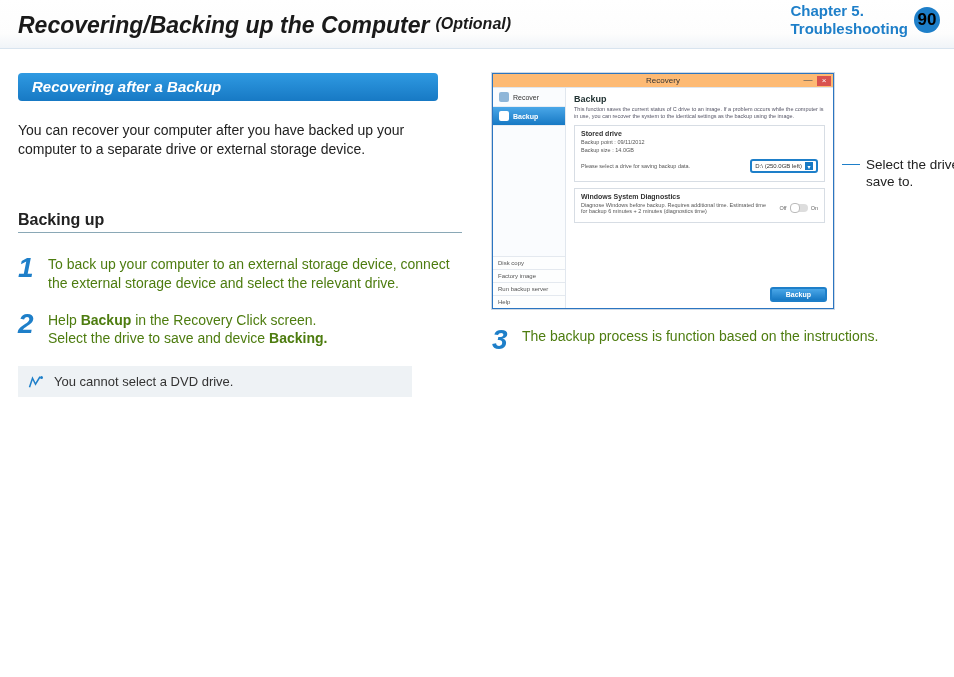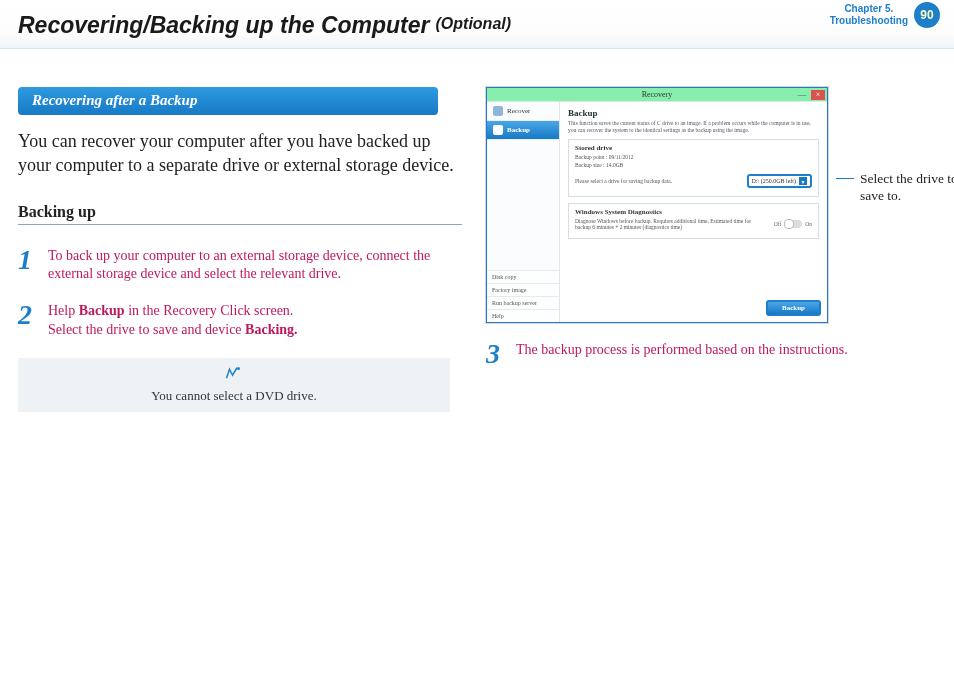--- a/index.html
+++ b/index.html
@@ -37,111 +37,109 @@
   }
   .header-right {
     position: absolute;
     right: 14px;
     top: 2px;
     display: flex;
     align-items: center;
     gap: 6px;
   }
   .chapter {
-    text-align: center;
+    text-align: left;
     color: #1e7fc9;
     font-weight: bold;
-    font-size: 10px;
+    font-size: 15px;
     line-height: 1.2;
   }
   .page-badge {
     width: 26px;
     height: 26px;
     border-radius: 50%;
     background: #1e7fc9;
-    color: #fef9c3;
-    font-weight: bold;
-    font-size: 12px;
+    color: #000000;
+    font-weight: bold;
+    font-size: 17px;
     display: flex;
     align-items: center;
     justify-content: center;
   }
   .body {
     display: flex;
-    padding: 38px 14px 0 18px;
-    gap: 24px;
-    font-family: Liberation Serif, serif;
+    padding: 24px 14px 0 18px;
+    gap: 30px;
   }
   .col-left {
     width: 444px;
   }
   .col-right {
     flex: 1;
     position: relative;
   }
   .pill {
     background: linear-gradient(#2f9ae2,#1779c4);
     color: #fff;
     font-style: italic;
     font-weight: bold;
     font-size: 15px;
     padding: 5px 14px 6px 14px;
     border-radius: 4px 4px 4px 4px;
     width: 420px;
     box-sizing: border-box;
   }
   .intro {
-    font-size: 18px;
+    font-size: 14px;
     color: #222;
-    margin-top: 14px;
+    margin-top: 20px;
     line-height: 1.35;
   }
   .subhead {
     font-weight: bold;
     font-size: 16px;
     color: #222;
     border-bottom: 1px solid #8aa8b6;
     padding-bottom: 3px;
-    margin-top: 25px;
+    margin-top: 52px;
   }
   .steps {
     margin-top: 22px;
   }
   .step {
     display: flex;
     gap: 10px;
     margin-bottom: 18px;
   }
   .step-num {
     color: #1e7fc9;
     font-weight: bold;
     font-style: italic;
     font-size: 28px;
     line-height: 0.9;
     width: 20px;
   }
   .step-text {
     font-size: 14px;
-    color: #be185d;
+    color: #4d7c0f;
     line-height: 1.35;
     flex: 1;
   }
   .step-text b { font-weight: bold; }
   .note-box {
     background: #eef2f5;
     padding: 8px 10px;
     display: flex;
     align-items: center;
     gap: 8px;
     font-size: 13px;
     color: #333;
     margin-top: 8px;
-    width: 432px;
+    width: 394px;
     box-sizing: border-box;
-    flex-direction: column;
   }
   .note-icon {
     width: 18px;
     height: 14px;
     position: relative;
   }
   .note-icon svg { width:100%; height:100%; }
 
   
   .shot-wrap {
@@ -150,21 +148,21 @@
   }
   .shot {
     width: 340px;
     border: 1px solid #2b75c1;
     background: #fff;
     font-size: 7px;
     color: #333;
     box-shadow: 0 0 0 1px #cfd9e4;
   }
   .shot-title {
-    background: #86efac;
+    background: #fdba74;
     text-align: center;
     padding: 2px 0;
     position: relative;
     border-bottom: 1px solid #dfe6ee;
     font-size: 8px;
   }
   .win-close {
     position: absolute;
     right: 2px; top: 2px;
     width: 14px; height: 10px;
@@ -426,16 +424,16 @@
       </div>
 
       <div class="callout">
         <div class="line"></div>
         <div class="callout-text">Select the drive to save to.</div>
       </div>
     </div>
 
     <div class="step3-row">
       <div class="step-num">3</div>
-      <div class="step-text">The backup process is performed based on the instructions.</div>
+      <div class="step-text">The backup process is function based on the instructions.</div>
     </div>
   </div>
 </div>
 
 </body></html>

